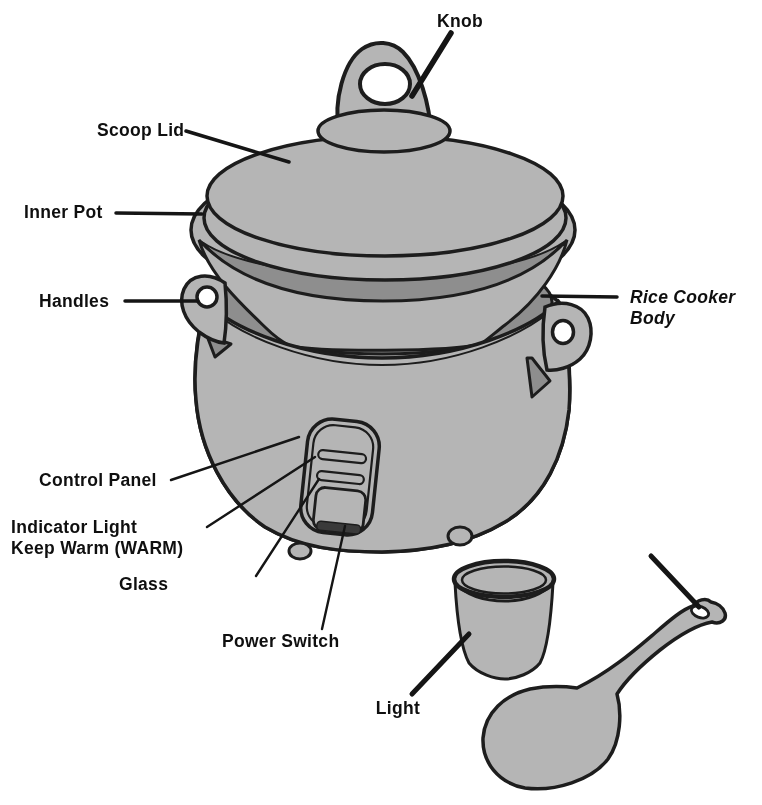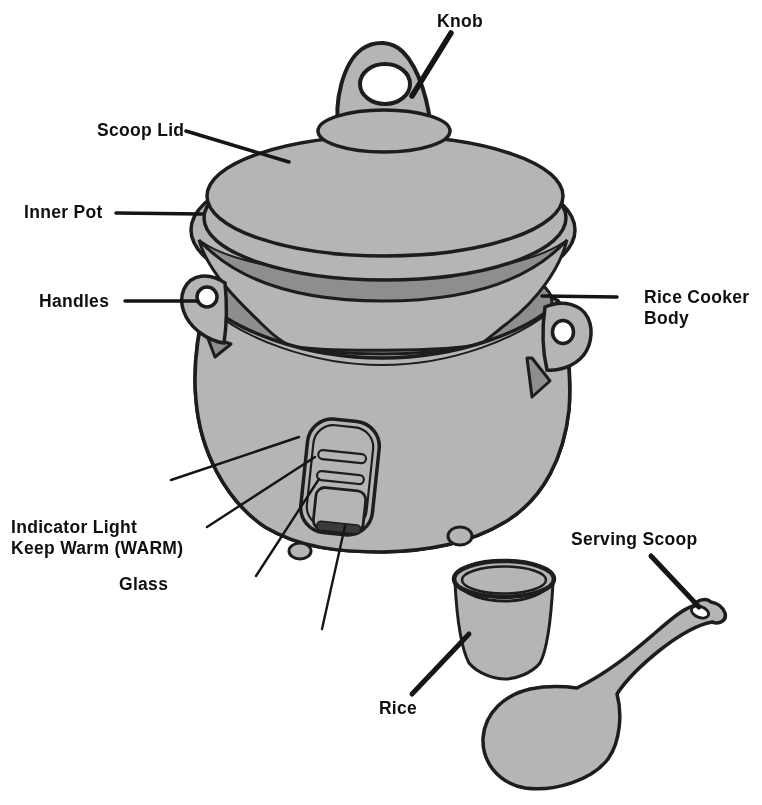--- a/index.html
+++ b/index.html
@@ -125,35 +125,36 @@
   </svg>
 
   <div class="label" style="left:437px;top:11px;">Knob</div>
 
   <div class="label" style="left:97px;top:120px;">Scoop Lid</div>
 
   <div class="label" style="left:24px;top:202px;">Inner Pot</div>
 
   <div class="label" style="left:39px;top:291px;">Handles</div>
 
-  <div class="label" style="left:644px;top:287px;">
+  <div class="label" style="left:630px;top:287px;font-style:italic;">
     <span class="ln">Rice Cooker</span>
     <span class="ln">Body</span>
   </div>
 
+  <div class="label" style="left:39px;top:470px;">Control Panel</div>
 
   <div class="label" style="left:11px;top:517px;">
     <span class="ln">Indicator Light</span>
     <span class="ln">Keep Warm (WARM)</span>
   </div>
 
   <div class="label" style="left:119px;top:574px;">
     <span class="ln">Glass</span>
   </div>
 
+  <div class="label" style="left:222px;top:631px;">Power Switch</div>
 
-  <div class="label" style="left:571px;top:529px;">Serving Scoop</div>
 
   <div class="label center" style="left:327px;top:698px;width:142px;">
-    <span class="ln">Rice</span>
+    <span class="ln">Light</span>
   </div>
 
 </div>
 
 </body></html>

